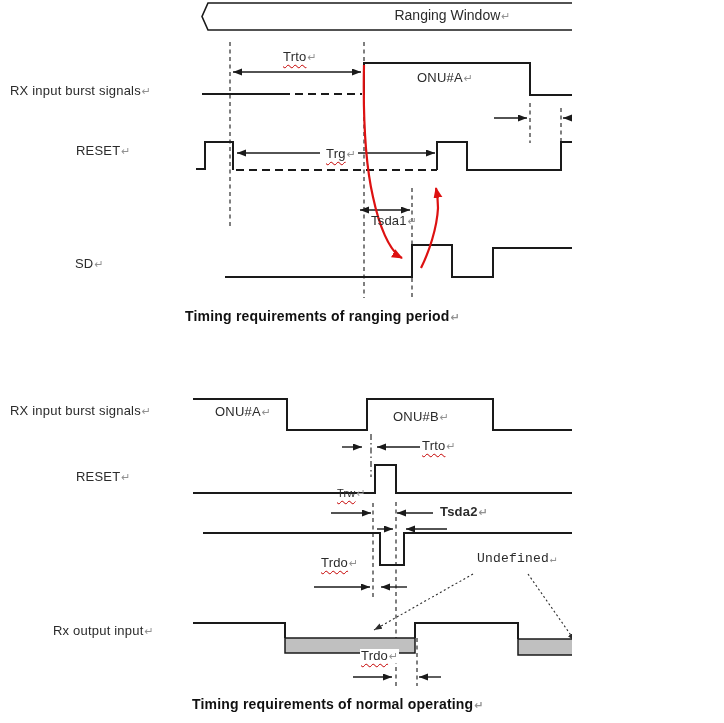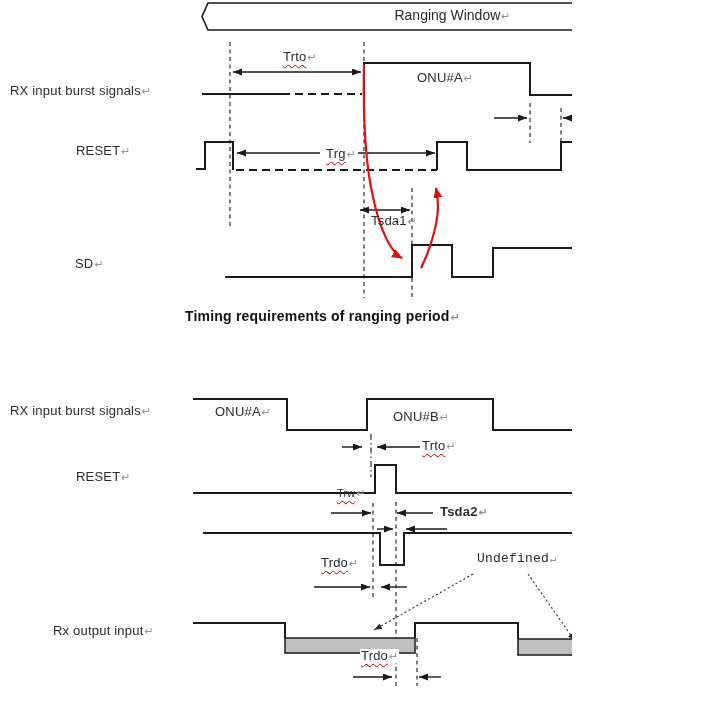--- a/index.html
+++ b/index.html
@@ -189,14 +189,15 @@
   <div class="lbl" style="left:440px;top:505px;font-weight:bold;"><span>Tsda2</span><span class="ret">↵</span></div>
 
   <div class="lbl" style="left:321px;top:556px;"><span class="sq">Trdo</span><span class="ret">↵</span></div>
 
   <div class="lbl" style="left:477px;top:552px;font-family:Liberation Mono, monospace;"><span>Undefined</span><span class="ret">↵</span></div>
 
   <div class="lbl" style="left:53px;top:624px;"><span>Rx output input</span><span class="ret">↵</span></div>
 
   <div class="lbl" style="left:360px;top:649px;background:#fff;padding:0 1px;"><span class="sq">Trdo</span><span class="ret">↵</span></div>
 
+  <div class="lbl caption" style="left:192px;top:697px;"><span>Timing requirements of normal operating</span><span class="ret">↵</span></div>
 
 </div>
 
 </body></html>

